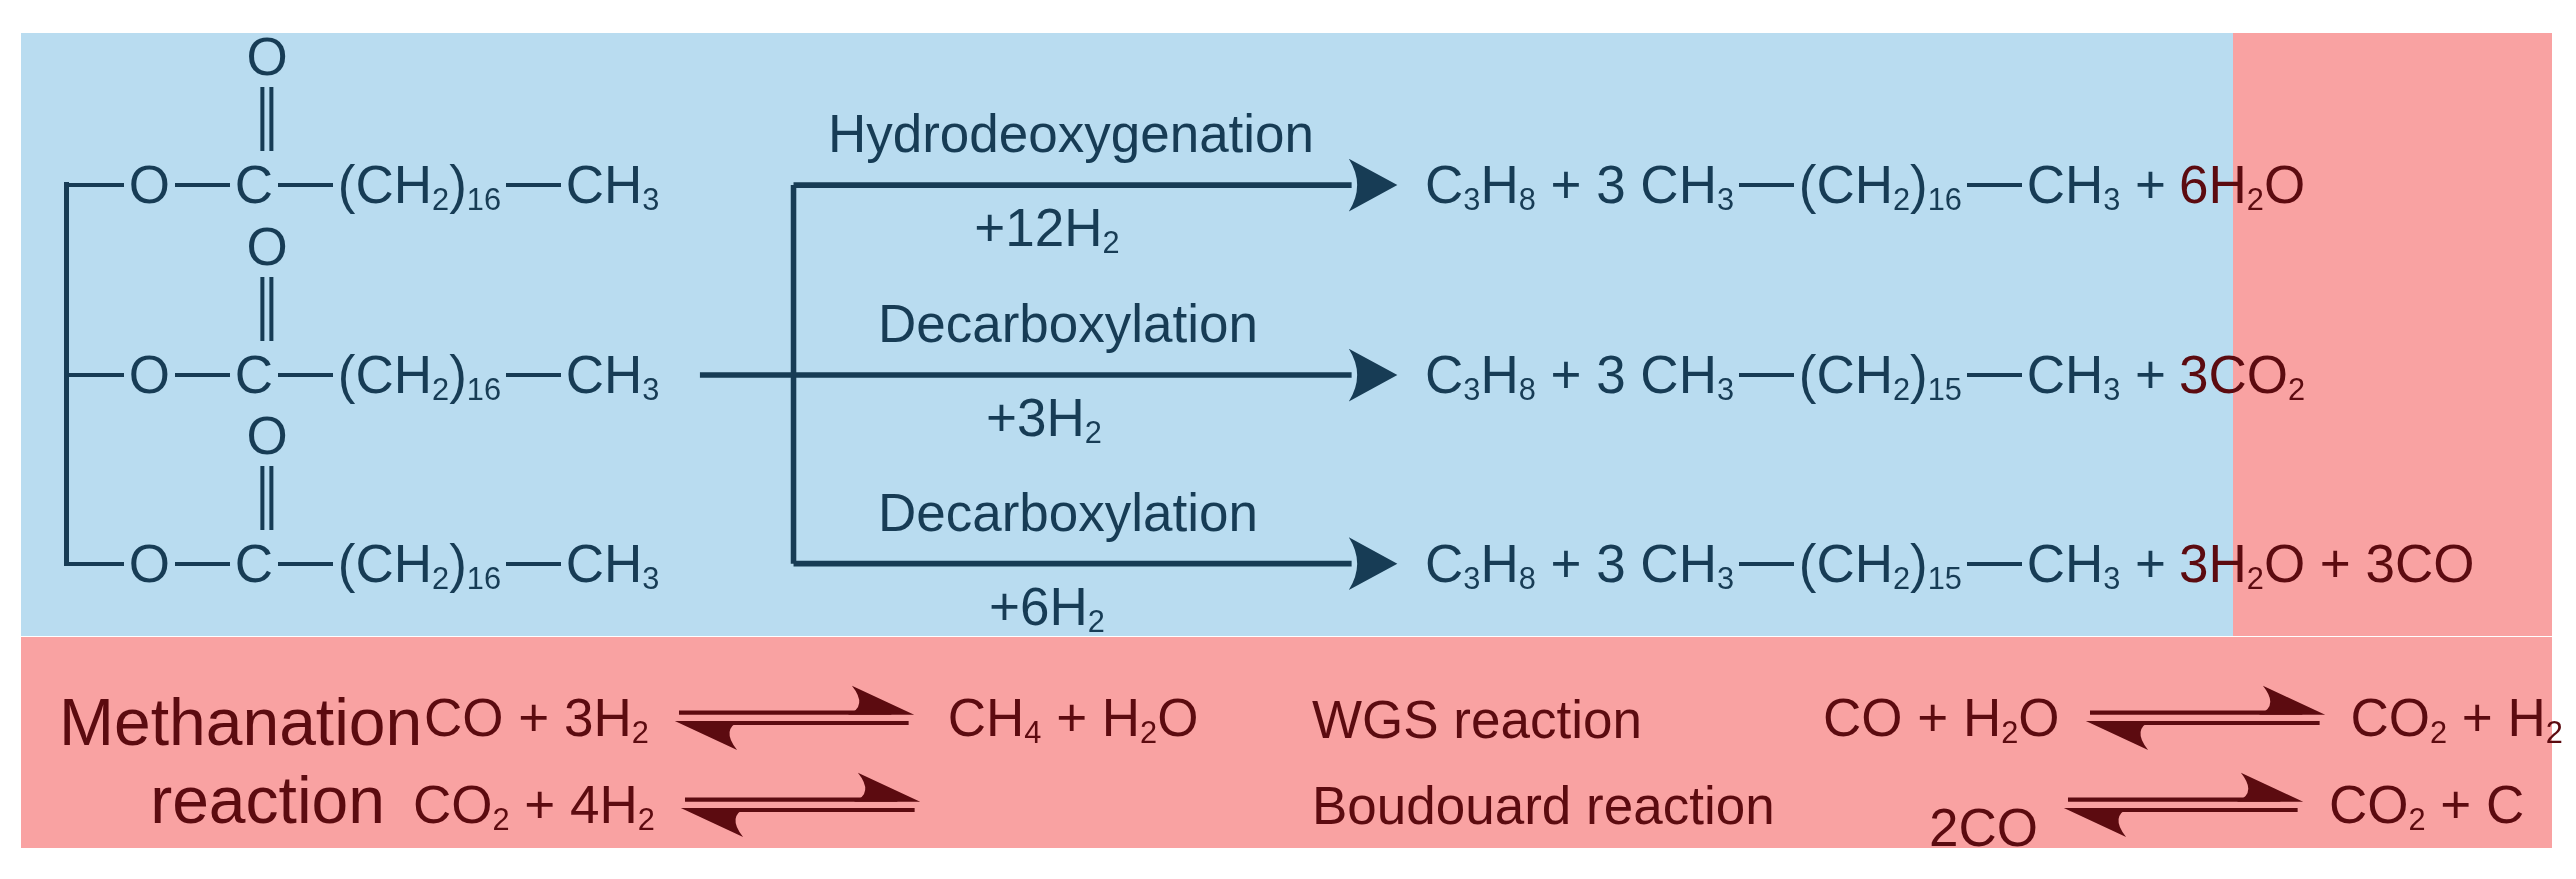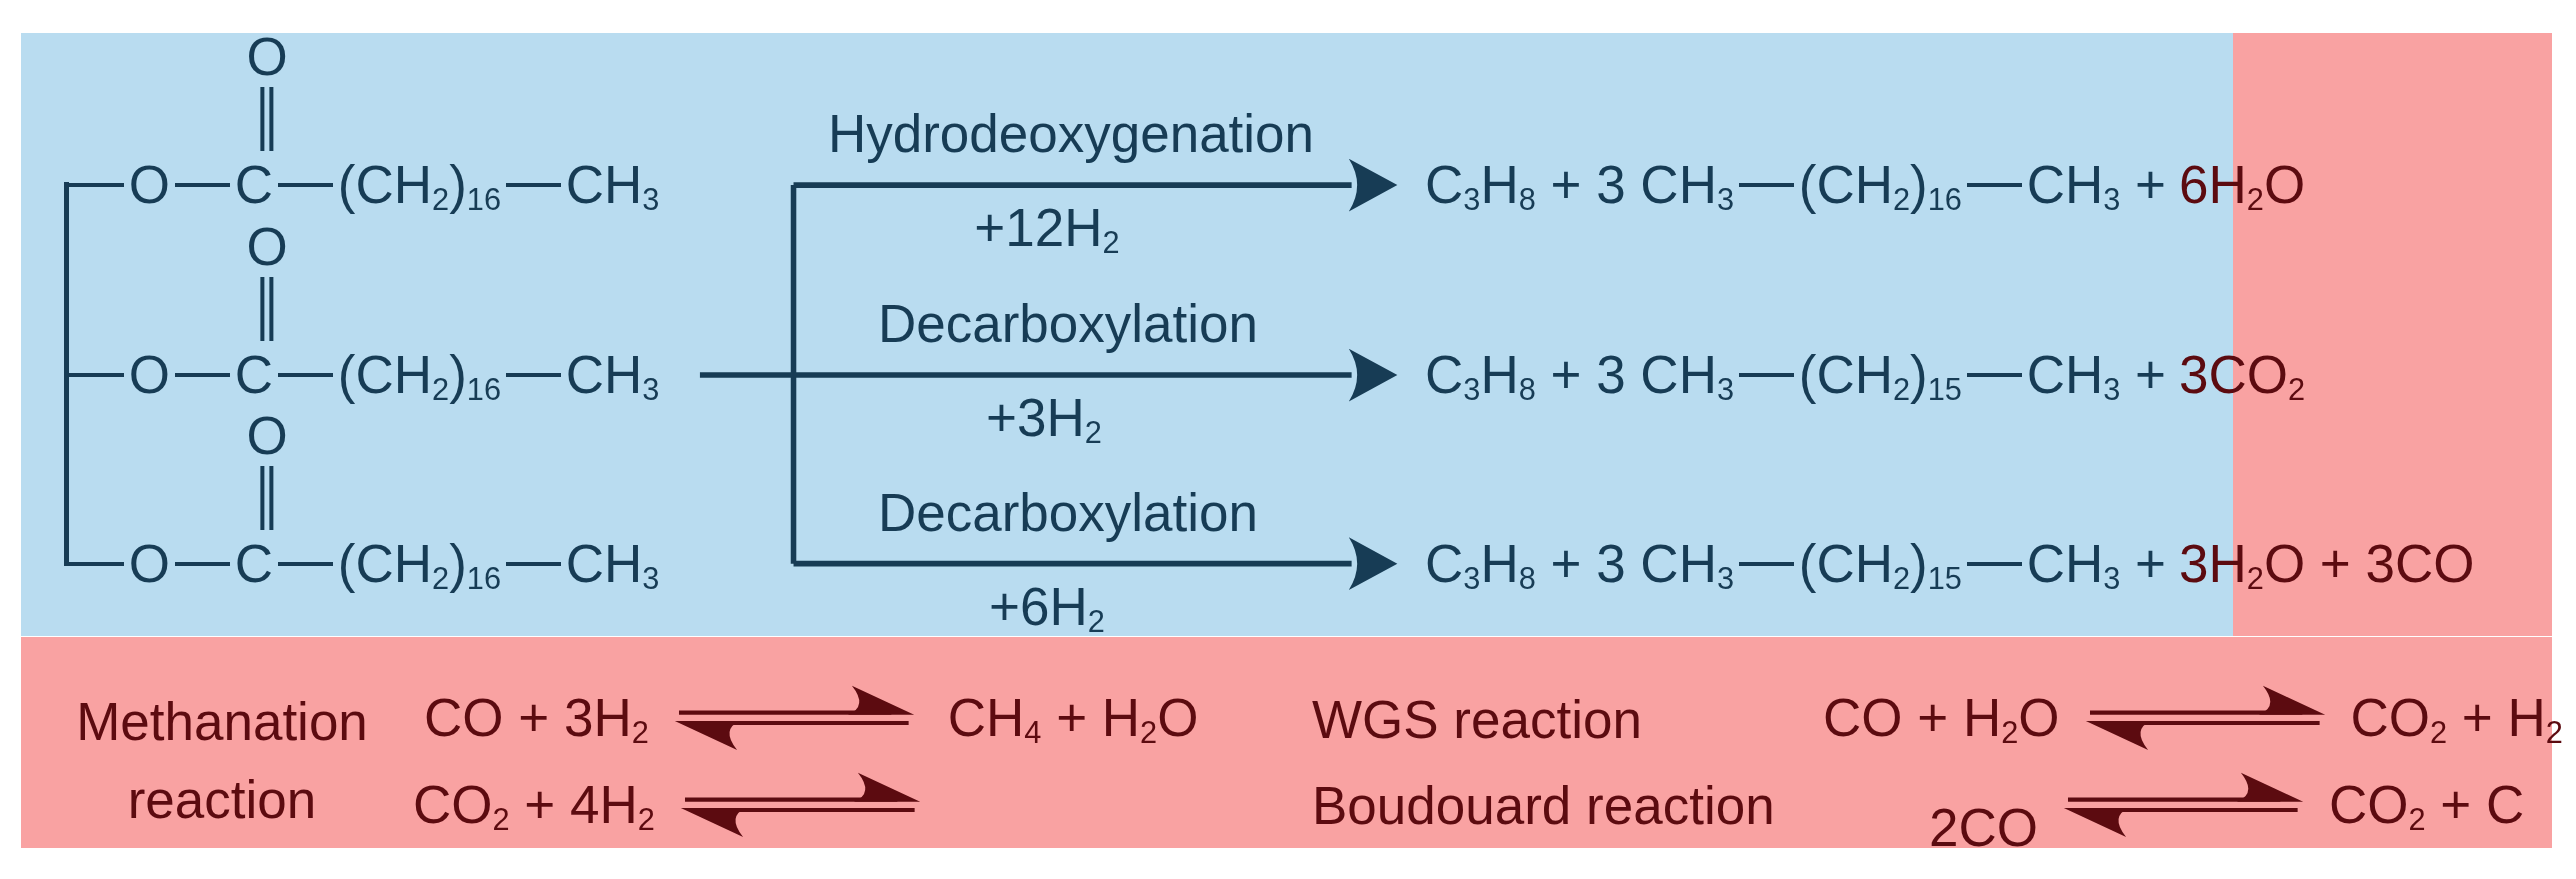--- a/index.html
+++ b/index.html
@@ -26,21 +26,21 @@
   .dbond{width:12.5px;height:64px;border-left:4.9px solid #173c55;border-right:4.9px solid #173c55;box-sizing:border-box;}
 
   .pathway-svg{position:absolute;left:693px;top:153px;}
 
   .product-row{position:absolute;left:1425px;}
   .product-row .byp{margin-left:13px;}
 
   .eq{position:absolute;display:flex;align-items:center;gap:24px;height:83px;}
   .eq svg{display:block;}
 
-  .meth-label{position:absolute;left:59px;top:683px;width:326px;text-align:center;line-height:78px;font-size:53px;white-space:nowrap;}
+  .meth-label{position:absolute;left:59px;top:683px;width:326px;text-align:right;line-height:78px;font-size:66px;white-space:nowrap;}
 </style>
 </head>
 <body>
 
 <div class="stage">
 
   <div class="panel panel-blue"></div>
   <div class="panel panel-pink-right"></div>
   <div class="panel panel-pink-bottom"></div>
 

